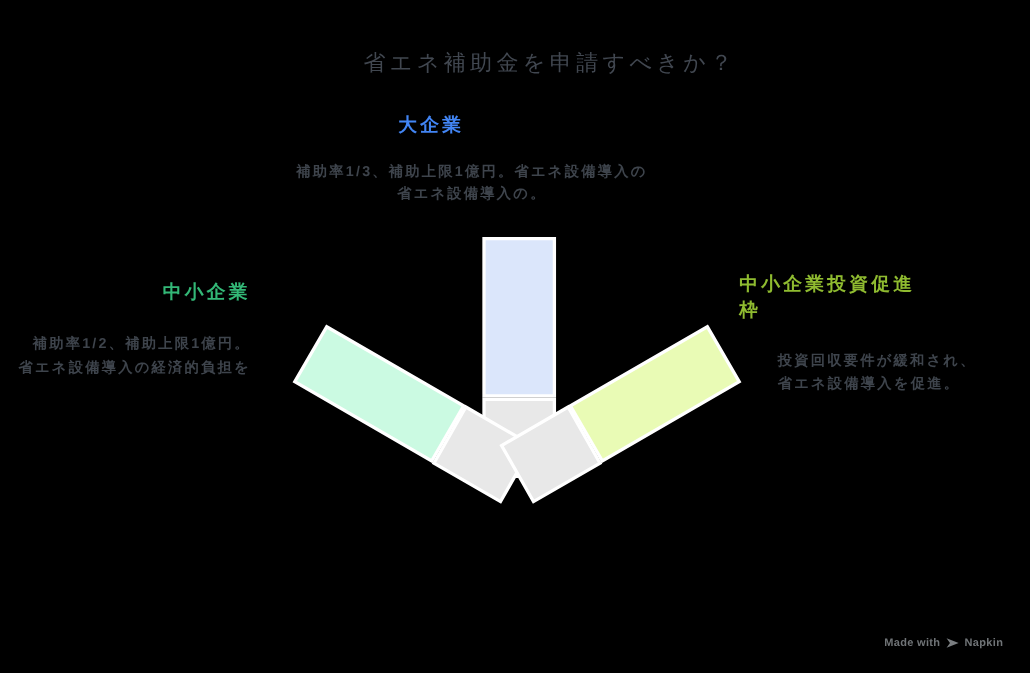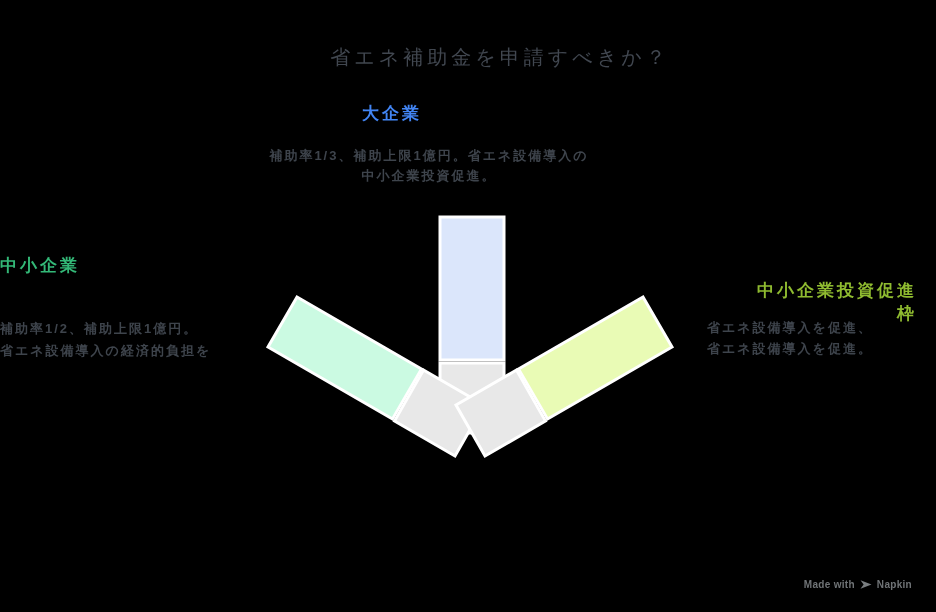--- a/index.html
+++ b/index.html
@@ -18,29 +18,29 @@
     font-size:20px;font-weight:400;
     letter-spacing:4px;
     color:var(--title-text,#414750);
     padding-left:32px;
   }
   .label{
     font-size:17px;font-weight:700;letter-spacing:3px;
     line-height:23px;
   }
   .label-top{top:102px;left:0;width:784px;text-align:center;color:var(--label-blue,#4285f4);}
-  .label-left{top:254px;left:0;width:228px;color:var(--label-green,#33b877);}
-  .label-right{top:247px;left:707px;width:210px;text-align:right;color:var(--label-yellow,#8fbb30);margin-top:32px;}
+  .label-left{top:254px;left:0;width:228px;text-align:right;color:var(--label-green,#33b877);}
+  .label-right{top:247px;left:672px;width:210px;text-align:left;color:var(--label-yellow,#8fbb30);}
 
   .desc{
     font-size:13px;font-weight:600;letter-spacing:2px;
     color:var(--body-text,#3e444c);
   }
   .desc-top{top:146px;left:0;width:858px;text-align:center;line-height:20px;}
-  .desc-left{top:318px;left:0;width:228px;line-height:22px;}
+  .desc-left{top:301px;left:0;width:228px;text-align:right;line-height:22px;}
   .desc-right{top:317px;left:707px;width:220px;text-align:left;line-height:21px;}
 
   svg.diagram{position:absolute;top:0;left:0;}
   .bar{stroke:var(--bar-border,#ffffff);stroke-width:3;stroke-linejoin:miter;}
   .bar-blue{fill:var(--bar-blue,#dbe6fb);}
   .bar-green{fill:var(--bar-green,#cbfae2);}
   .bar-yellow{fill:var(--bar-yellow,#e9fbb5);}
   .bar-gray{fill:var(--bar-gray,#e8e8e8);}
 
   .footer{
@@ -68,35 +68,35 @@
 
     <polygon class="bar bar-yellow" points="643,297 672,347 547.5,419 518.5,369"></polygon>
     <polygon class="bar bar-gray" points="516.5,370 456,405 485,456 545.5,421"></polygon>
   </svg>
 
   <div class="abs title">省エネ補助金を申請すべきか？</div>
 
   <div class="abs label label-top">大企業</div>
   <div class="abs desc desc-top">
     <div>補助率1/3、補助上限1億円。省エネ設備導入の</div>
-    <div>中小企業投資促進。</div>
+    <div>省エネ設備導入の。</div>
   </div>
 
   <div class="abs label label-left">中小企業</div>
   <div class="abs desc desc-left">
     <div>補助率1/2、補助上限1億円。</div>
     <div>省エネ設備導入の経済的負担を</div>
   </div>
 
   <div class="abs label label-right">
     <div>中小企業投資促進</div>
     <div>枠</div>
   </div>
   <div class="abs desc desc-right">
-    <div>省エネ設備導入を促進、</div>
+    <div>投資回収要件が緩和され、</div>
     <div>省エネ設備導入を促進。</div>
   </div>
 
   <div class="abs footer">
     <span>Made with</span>
     <svg width="12" height="11" viewBox="0 0 12 11">
       <path d="M0.5,1.2 L11.5,5.5 L0.5,9.8 L3.6,5.5 Z" fill="#7a7e81"></path>
     </svg>
     <span>Napkin</span>
   </div>

